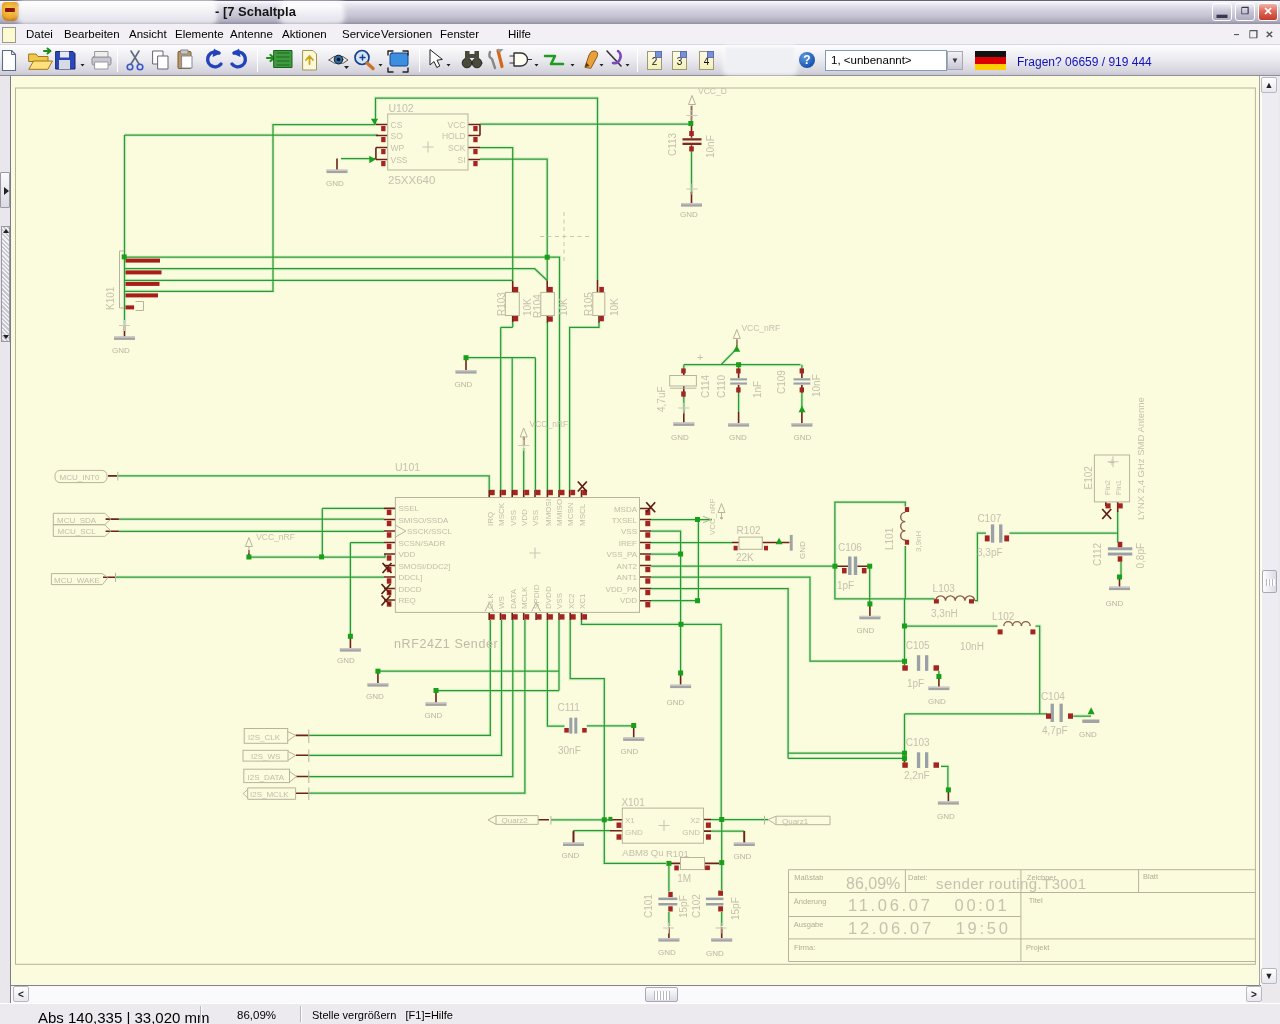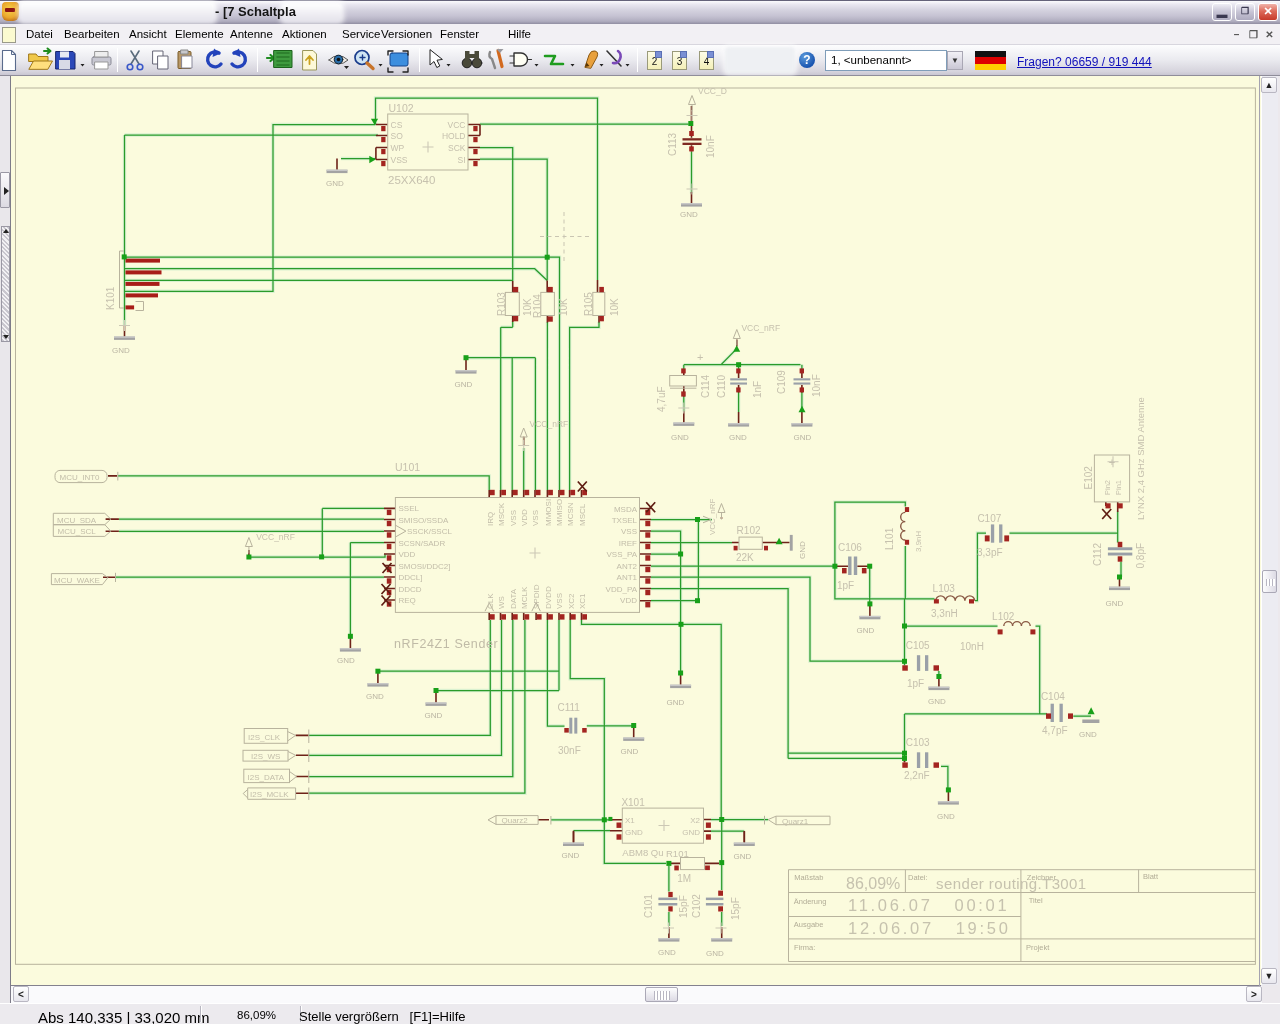--- a/index.html
+++ b/index.html
@@ -26,21 +26,21 @@
 .mdibtn{top:29px;width:13px;height:12px;font-size:10px;color:#555;text-align:center;line-height:12px;font-weight:bold}
 
 #toolbar{left:0;top:45px;width:1280px;height:31px;background:linear-gradient(#fdfdfe,#eaeaef 50%,#d6d4dd 88%,#c9c6d2);border-bottom:1px solid #8f8d9a}
 .tsep{top:48px;width:1px;height:24px;background:#b5b3bd;border-right:1px solid #fff}
 .pageicon{top:51px;width:15px;height:19px;background:linear-gradient(#fdfce8,#f4f0b8);border:1px solid #9a9a7a;font-size:10px;text-align:center;line-height:19px;color:#111}
 .pageicon:before{content:"";position:absolute;right:-1px;top:-1px;width:5px;height:5px;background:#7a8fd4;border:1px solid #5a6fb4}
 #combo{left:825px;top:50px;width:122px;height:21px;background:#fff;border:1px solid #7f9db9;font-size:11.5px;line-height:19px;padding-left:5px;color:#000}
 #combobtn{left:947px;top:51px;width:16px;height:19px;background:linear-gradient(#f2f1f6,#cac7d5);border:1px solid #a9a7b4;font-size:8px;text-align:center;line-height:18px;color:#333}
 #flag{left:975px;top:51px;width:31px;height:19px}
 #flag div{height:6.33px}
-#helplink{left:1017px;top:55px;font-size:12px;color:#1111bb;text-decoration:underline;white-space:pre}
+#helplink{left:1017px;top:55px;font-size:12px;color:#1111bb;white-space:pre}
 
 #leftpanel{left:0;top:76px;width:11px;height:927px;background:#e9e7eb;border-right:1px solid #7d7b88}
 #expbtn{left:0;top:172px;width:10px;height:36px;background:linear-gradient(#fbfafc,#dcdae2);border:1px solid #9a98a4;border-radius:1px}
 #expbtn:before{content:"";position:absolute;left:3px;top:14px;border-left:5px solid #222;border-top:4px solid transparent;border-bottom:4px solid transparent}
 #splitter{left:1px;top:226px;width:9px;height:116px;background:repeating-linear-gradient(45deg,#c8c6ce 0 1.5px,#f2f1f4 1.5px 3px);border:1px solid #9a98a4}
 #splitter:before{content:"";position:absolute;left:1px;top:2px;border-bottom:4px solid #222;border-left:3px solid transparent;border-right:3px solid transparent}
 #splitter:after{content:"";position:absolute;left:1px;bottom:2px;border-top:4px solid #222;border-left:3px solid transparent;border-right:3px solid transparent}
 
 #statusbar{left:0;top:1003px;width:1280px;height:21px;background:#eceaee;border-top:1px solid #fff;font-size:11.5px;color:#000}
 .sdiv{top:1006px;width:2px;height:16px;border-left:1px solid #b8b6c0;border-right:1px solid #fff}
@@ -776,14 +776,14 @@
   <div class="abs" id="hthumb">
       <div class="grip" style="position:absolute;left:8px;top:3px;width:16px;height:9px"></div>
     </div>
   <div class="abs sbtn" style="left:1246px;top:986px;width:16px;height:16px;font-size:10px;line-height:15px">&gt;</div>
 
   <div class="abs" id="statusbar"></div>
   <div class="abs" style="left:38px;top:1009px;font-size:15px">Abs 140,335 | 33,020 mm</div>
   <div class="abs sdiv" style="left:200px"></div>
   <div class="abs" style="left:237px;top:1009px;font-size:11.5px">86,09%</div>
   <div class="abs sdiv" style="left:300px"></div>
-  <div class="abs" style="left:299px;top:1009px;font-size:13px">Stelle vergrößern&nbsp;&nbsp;&nbsp;[F1]=Hilfe</div>
+  <div class="abs" style="left:312px;top:1009px;font-size:11px">Stelle vergrößern&nbsp;&nbsp;&nbsp;[F1]=Hilfe</div>
 </div>
 
 </body></html>

